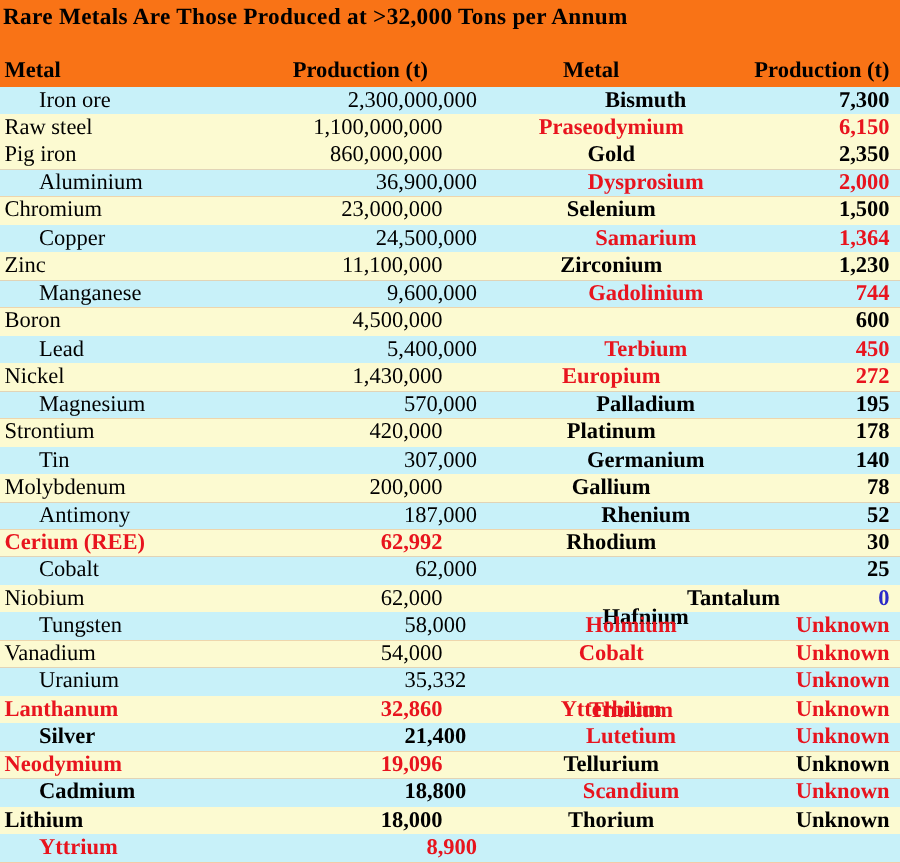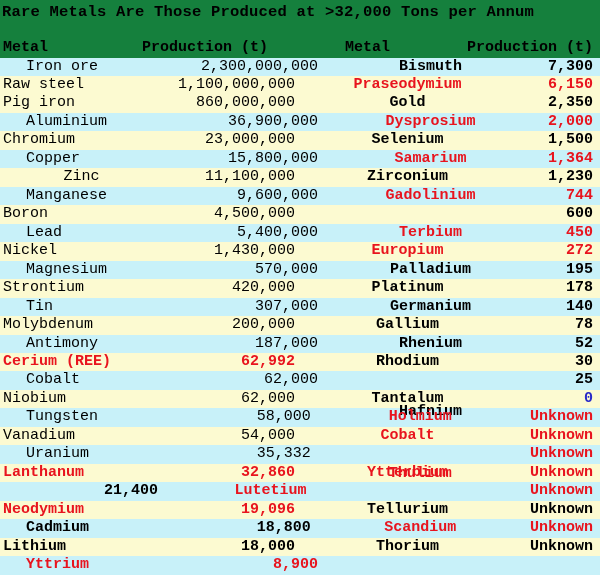--- a/index.html
+++ b/index.html
@@ -1,20 +1,20 @@
 <!DOCTYPE html>
 <html><head>
 <meta charset="utf-8">
 <style>
   html, body { margin:0; padding:0; background:#ffffff; }
   .sheet {
     position:relative;
     width:600px; height:575px;
-    background:#15803d;
-    font-family:Liberation Mono, monospace;
+    background:#f97316;
+    font-family:Liberation Serif, serif;
     overflow:hidden;
   }
   .title {
     position:absolute; top:3px; left:2px;
     font-size:15.5px; font-weight:bold; color:#000;
     white-space:nowrap; letter-spacing:0.2px;
   }
   .header {
     position:absolute; top:38px; left:0; width:600px;
     display:flex; height:19px; line-height:19px;
@@ -72,26 +72,26 @@
         <div class="cell c4" style="color: rgb(232, 20, 30); font-weight: bold;">2,000</div>
       </div>
       <div class="row yellow">
         <div class="cell c1" style="color: rgb(0, 0, 0);">Chromium</div>
         <div class="cell c2" style="color: rgb(0, 0, 0);">23,000,000</div>
         <div class="cell c3" style="color: rgb(0, 0, 0); font-weight: bold;">Selenium</div>
         <div class="cell c4" style="color: rgb(0, 0, 0); font-weight: bold;">1,500</div>
       </div>
       <div class="row cyan">
         <div class="cell c1" style="color: rgb(0, 0, 0);">Copper</div>
-        <div class="cell c2" style="color: rgb(0, 0, 0);">15,800,000</div>
+        <div class="cell c2" style="color: rgb(0, 0, 0);">24,500,000</div>
         <div class="cell c3" style="color: rgb(232, 20, 30); font-weight: bold;">Samarium</div>
         <div class="cell c4" style="color: rgb(232, 20, 30); font-weight: bold;">1,364</div>
       </div>
       <div class="row yellow">
-        <div class="cell c1" style="color: rgb(0, 0, 0); text-align: center;">Zinc</div>
+        <div class="cell c1" style="color: rgb(0, 0, 0);">Zinc</div>
         <div class="cell c2" style="color: rgb(0, 0, 0);">11,100,000</div>
         <div class="cell c3" style="color: rgb(0, 0, 0); font-weight: bold;">Zirconium</div>
         <div class="cell c4" style="color: rgb(0, 0, 0); font-weight: bold;">1,230</div>
       </div>
       <div class="row cyan">
         <div class="cell c1" style="color: rgb(0, 0, 0);">Manganese</div>
         <div class="cell c2" style="color: rgb(0, 0, 0);">9,600,000</div>
         <div class="cell c3" style="color: rgb(232, 20, 30); font-weight: bold;">Gadolinium</div>
         <div class="cell c4" style="color: rgb(232, 20, 30); font-weight: bold;">744</div>
       </div>
@@ -150,21 +150,21 @@
       </div>
       <div class="row cyan">
         <div class="cell c1" style="color: rgb(0, 0, 0);">Cobalt</div>
         <div class="cell c2" style="color: rgb(0, 0, 0);">62,000</div>
         <div class="cell c3" style="color: rgb(0, 0, 0); font-weight: bold; margin-top: 32px;">Hafnium</div>
         <div class="cell c4" style="color: rgb(0, 0, 0); font-weight: bold;">25</div>
       </div>
       <div class="row yellow">
         <div class="cell c1" style="color: rgb(0, 0, 0);">Niobium</div>
         <div class="cell c2" style="color: rgb(0, 0, 0);">62,000</div>
-        <div class="cell c3" style="color: rgb(0, 0, 0); font-weight: bold;">Tantalum</div>
+        <div class="cell c3" style="color: rgb(0, 0, 0); font-weight: bold; text-align: right;">Tantalum</div>
         <div class="cell c4" style="color: rgb(42, 42, 200); font-weight: bold;">0</div>
       </div>
       <div class="row cyan">
         <div class="cell c1" style="color: rgb(0, 0, 0);">Tungsten</div>
         <div class="cell c2" style="color: rgb(0, 0, 0);">58,000</div>
         <div class="cell c3" style="color: rgb(232, 20, 30); font-weight: bold;">Holmium</div>
         <div class="cell c4" style="color: rgb(232, 20, 30); font-weight: bold;">Unknown</div>
       </div>
       <div class="row yellow">
         <div class="cell c1" style="color: rgb(0, 0, 0);">Vanadium</div>
@@ -178,20 +178,21 @@
         <div class="cell c3" style="color: rgb(232, 20, 30); font-weight: bold; margin-top: 20px;">Thulium</div>
         <div class="cell c4" style="color: rgb(232, 20, 30); font-weight: bold;">Unknown</div>
       </div>
       <div class="row yellow">
         <div class="cell c1" style="color: rgb(232, 20, 30); font-weight: bold;">Lanthanum</div>
         <div class="cell c2" style="color: rgb(232, 20, 30); font-weight: bold;">32,860</div>
         <div class="cell c3" style="color: rgb(232, 20, 30); font-weight: bold;">Ytterbium</div>
         <div class="cell c4" style="color: rgb(232, 20, 30); font-weight: bold;">Unknown</div>
       </div>
       <div class="row cyan">
+        <div class="cell c1" style="color: rgb(0, 0, 0); font-weight: bold;">Silver</div>
         <div class="cell c2" style="color: rgb(0, 0, 0); font-weight: bold;">21,400</div>
         <div class="cell c3" style="color: rgb(232, 20, 30); font-weight: bold;">Lutetium</div>
         <div class="cell c4" style="color: rgb(232, 20, 30); font-weight: bold;">Unknown</div>
       </div>
       <div class="row yellow">
         <div class="cell c1" style="color: rgb(232, 20, 30); font-weight: bold;">Neodymium</div>
         <div class="cell c2" style="color: rgb(232, 20, 30); font-weight: bold;">19,096</div>
         <div class="cell c3" style="color: rgb(0, 0, 0); font-weight: bold;">Tellurium</div>
         <div class="cell c4" style="color: rgb(0, 0, 0); font-weight: bold;">Unknown</div>
       </div>

